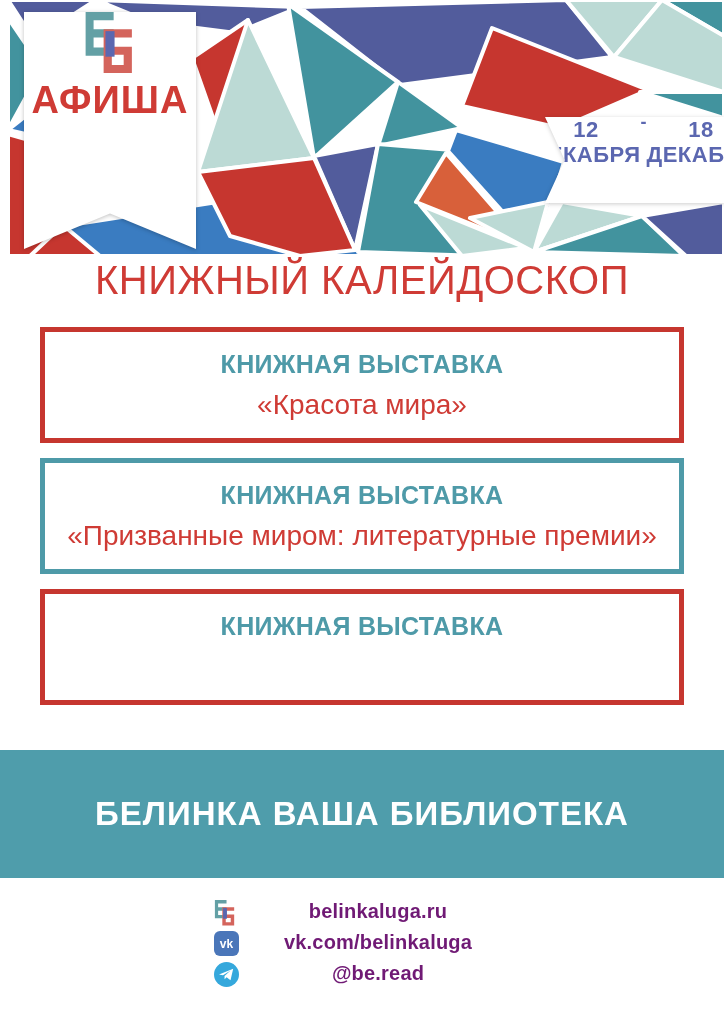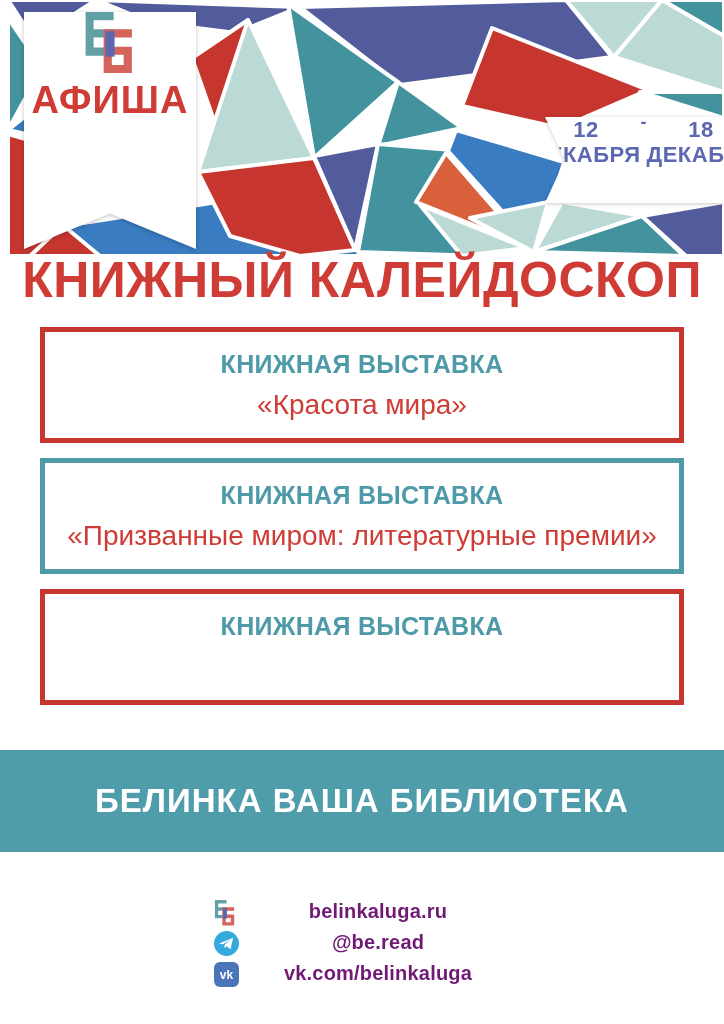--- a/index.html
+++ b/index.html
@@ -39,35 +39,35 @@
     display:flex; flex-direction:row; justify-content:center;
     padding-left:18px; text-align:center;
     color:var(--text-blue,#5b67b0); font-weight:bold;
   }
   .date-line { font-size:22px; line-height:25px; letter-spacing:.5px; }
   .date-sep  { font-size:18px; line-height:10px; }
 
   
   .page-title {
     position:absolute; top:258px; left:0; width:724px; margin:0;
-    text-align:center; font-size:50px; line-height:44px; font-weight:bold;
+    text-align:center; font-size:40px; line-height:44px; font-weight:normal;
     color:var(--title-red,#cf3b35); letter-spacing:.5px;
   }
   .events { position:absolute; top:312px; left:40px; width:644px; }
   .event-box {
     box-sizing:border-box; height:116px; margin-bottom:14px; background:#fff;
     border:5px solid var(--accent-red,#c6362f); text-align:center; padding-top:18px;margin-top:15px;
   }
   .event-box.teal { border-color:var(--accent-teal,#4e9aa8); }
   .event-category { margin:0; font-size:25px; font-weight:bold; color:var(--accent-teal,#4e9aa8); letter-spacing:.3px; }
   .event-title    { margin:10px 0 0; font-size:28px; font-weight:normal; color:var(--title-red,#cf3b35); }
 
   
   .banner {
-    position:absolute; top:750px; left:0; width:724px; height:102px;
+    position:absolute; top:750px; left:0; width:724px; height:128px;
     background:var(--banner-teal,#4f9dab);
     display:flex; align-items:center; justify-content:center;
   }
   .banner-text { color:#fff; font-size:33px; font-weight:bold; letter-spacing:1px; }
 
   
   .footer { position:absolute; top:897px; left:0; width:724px; }
   .footer-row { position:relative; height:31px; }
   .footer-icon { position:absolute; left:214px; top:3px; }
   .footer-label {
@@ -165,29 +165,29 @@
 
     <div class="footer-row">
       <svg class="footer-icon" width="22" height="26" viewBox="0 0 54 68">
           <use href="#bb-logo"></use>
         </svg>
       <div class="footer-label">belinkaluga.ru</div>
     </div>
 
     <div class="footer-row">
       <svg class="footer-icon" width="25" height="25" viewBox="0 0 25 25">
+        <rect class="vk-bg" x="0" y="0" width="25" height="25" rx="6"></rect>
+        <text x="12.5" y="17" text-anchor="middle" fill="#fff" font-family="Liberation Sans, sans-serif" font-size="12" font-weight="bold">vk</text>
+      </svg>
+      <div class="footer-label">vk.com/belinkaluga</div>
+    </div>
+
+    <div class="footer-row">
+      <svg class="footer-icon" width="25" height="25" viewBox="0 0 25 25">
         <circle class="tg-bg" cx="12.5" cy="12.5" r="12.5"></circle>
         <path fill="#fff" d="M5 12.6l14.2-5.9-2.7 11.6-3.9-3.1-2 2.1-.1-3.3 6.1-5.4-7.6 4.6z"></path>
       </svg>
       <div class="footer-label">@be.read</div>
-    </div>
-
-    <div class="footer-row">
-      <svg class="footer-icon" width="25" height="25" viewBox="0 0 25 25">
-        <rect class="vk-bg" x="0" y="0" width="25" height="25" rx="6"></rect>
-        <text x="12.5" y="17" text-anchor="middle" fill="#fff" font-family="Liberation Sans, sans-serif" font-size="12" font-weight="bold">vk</text>
-      </svg>
-      <div class="footer-label">vk.com/belinkaluga</div>
     </div>
 
 
   </div>
 </div>
 
 </body></html>

